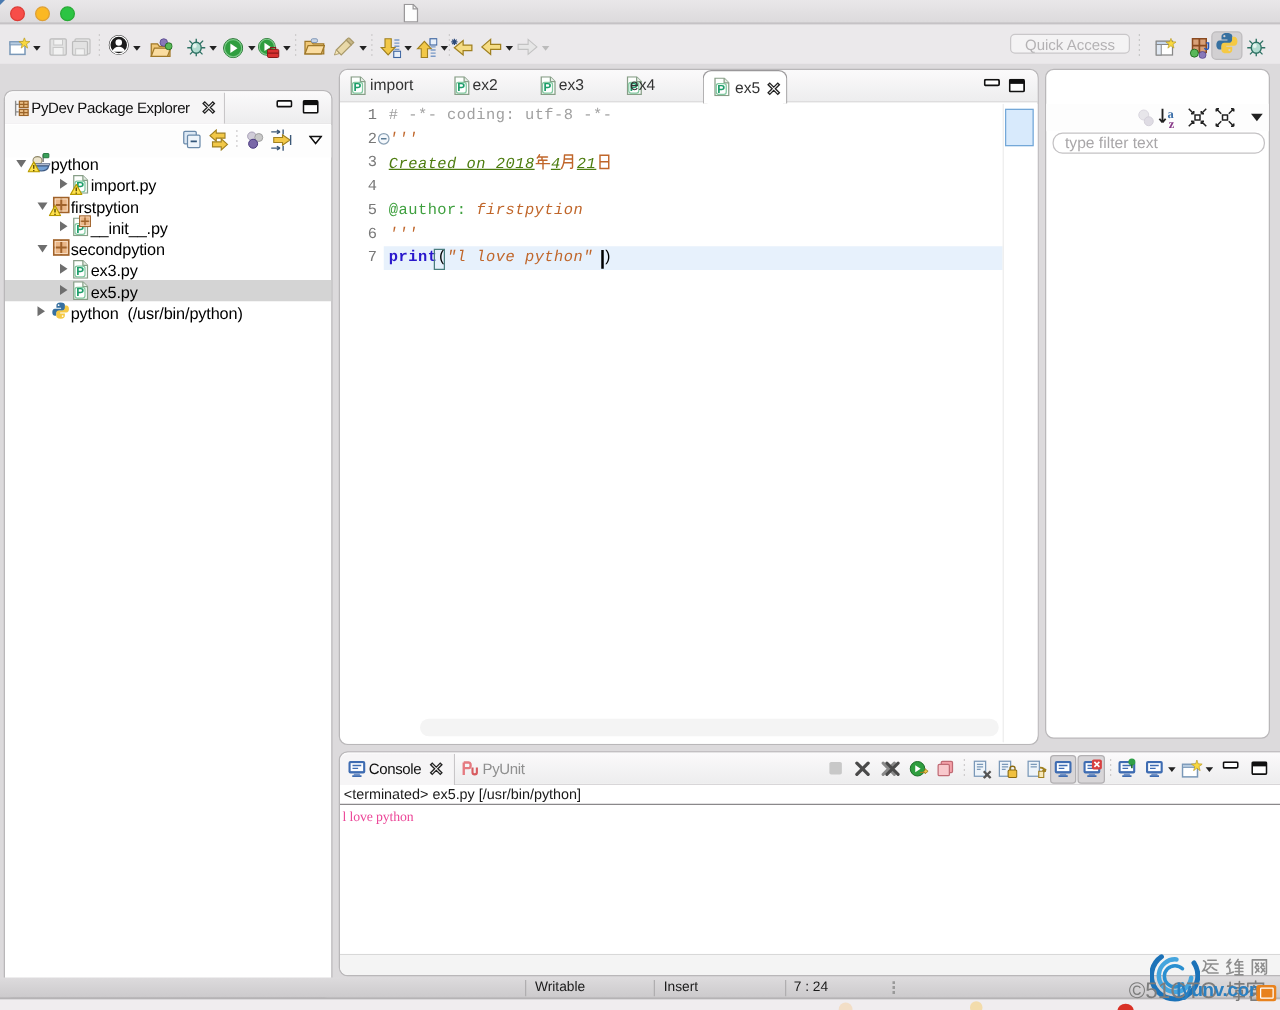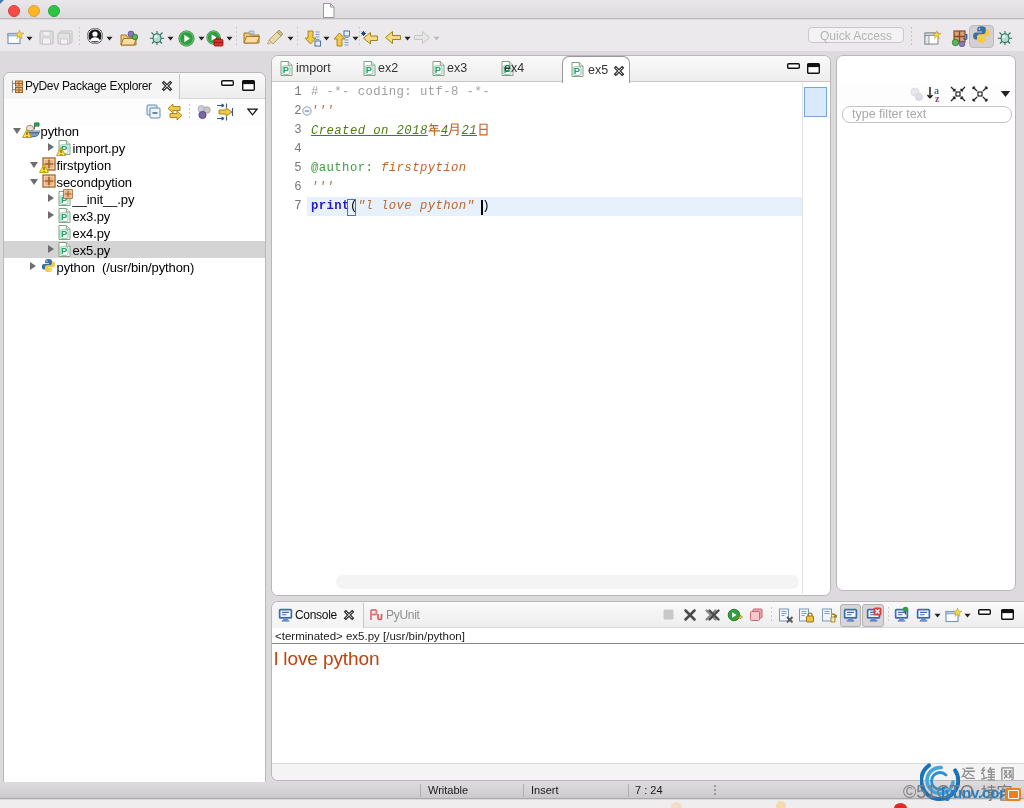--- a/index.html
+++ b/index.html
@@ -70,21 +70,21 @@
 #ov-thumb { position:absolute; left:1px; top:4px; width:23px; height:30px; background:#d8eafc; border:1px solid #74a8d8; }
 
 
 #filterbox { position:absolute; left:5px; top:50px; width:170px; height:17px;
   border:1px solid #c4c2c4; border-radius:8px; background:#fff;
   font-size:12.5px; color:#a9a7a9; padding-left:9px; line-height:15px;}
 
 
 #con-label { position:absolute; left:3px; top:28px; font-size:11.5px; color:#1a1a1a; }
 #con-sep { position:absolute; left:0px; top:41px; right:0; height:1px; background:#8a888a; }
-#con-out { position:absolute; left:2px; top:46px; font-family:Liberation Sans, sans-serif; font-size:19px; letter-spacing:-0.1px; color:#c2410c; }
+#con-out { position:absolute; left:2px; top:46px; font-family:Liberation Serif, serif; font-size:11px; letter-spacing:-0.1px; color:#ec4899; }
 #con-hsb { position:absolute; left:0; bottom:0; right:14px; height:17px; background:#f4f4f4; border-top:1px solid #d8d8d8; border-radius:0 0 0 7px;}
 #con-vsb { position:absolute; right:0; top:45px; bottom:17px; width:14px; background:#f7f7f7; border-left:1px solid #e2e2e2;}
 
 .cti { position:absolute; top:6px; }
 .ctip { position:absolute; top:2px; width:23px; height:23px; background:#d8d6d8; border:1px solid #b2b0b2; border-radius:3px; }
 
 
 #statusbar { left:0; top:782px; width:1024px; height:17px;
   background:linear-gradient(#dddbdd,#cccacc); border-bottom:1px solid #a8a6a8; font-size:11px; color:#1a1a1a; }
 .sbsep { position:absolute; top:2px; width:1px; height:13px; background:#b0aeb0; }
@@ -432,48 +432,42 @@
         <span class="tarrow tdown" style="left:26px"></span>
       <svg class="ticon" style="left:38px;top:1px" width="14" height="14">
           <use href="#sym-pkg"></use>
         </svg>
       <svg class="ticon" style="left:35px;top:8px" width="10" height="9">
           <use href="#sym-warn"></use>
         </svg>
       <span class="tlabel" style="left:52.5px">firstpytion</span>
       </div>
     <div class="trow">
+        <span class="tarrow tright" style="left:44px"></span>
+      <svg class="ticon" style="left:54px;top:1px" width="13" height="15">
+          <use href="#sym-pyfile"></use>
+        </svg>
+      <svg class="ticon" style="left:59px;top:-1px" width="10" height="10">
+          <use href="#sym-pkg"></use>
+        </svg>
+      <span class="tlabel" style="left:68.5px">__init__.py</span>
+      </div>
+    <div class="trow">
         <span class="tarrow tdown" style="left:26px"></span>
       <svg class="ticon" style="left:38px;top:1px" width="14" height="14">
           <use href="#sym-pkg"></use>
         </svg>
       <span class="tlabel" style="left:52.5px">secondpytion</span>
       </div>
     <div class="trow">
         <span class="tarrow tright" style="left:44px"></span>
       <svg class="ticon" style="left:54px;top:1px" width="13" height="15">
           <use href="#sym-pyfile"></use>
         </svg>
-      <svg class="ticon" style="left:59px;top:-1px" width="10" height="10">
-          <use href="#sym-pkg"></use>
-        </svg>
-      <span class="tlabel" style="left:68.5px">__init__.py</span>
-      </div>
-    <div class="trow">
-        <span class="tarrow tright" style="left:44px"></span>
-      <svg class="ticon" style="left:54px;top:1px" width="13" height="15">
-          <use href="#sym-pyfile"></use>
-        </svg>
       <span class="tlabel" style="left:68.5px">ex3.py</span>
-      </div>
-    <div class="trow">
-      <svg class="ticon" style="left:54px;top:1px" width="13" height="15">
-          <use href="#sym-pyfile"></use>
-        </svg>
-      <span class="tlabel" style="left:68.5px">ex4.py</span>
       </div>
     <div class="trow sel">
         <span class="tarrow tright" style="left:44px"></span>
       <svg class="ticon" style="left:54px;top:1px" width="13" height="15">
           <use href="#sym-pyfile"></use>
         </svg>
       <span class="tlabel" style="left:68.5px">ex5.py</span>
       </div>
     <div class="trow">
         <span class="tarrow tright" style="left:26px"></span>

